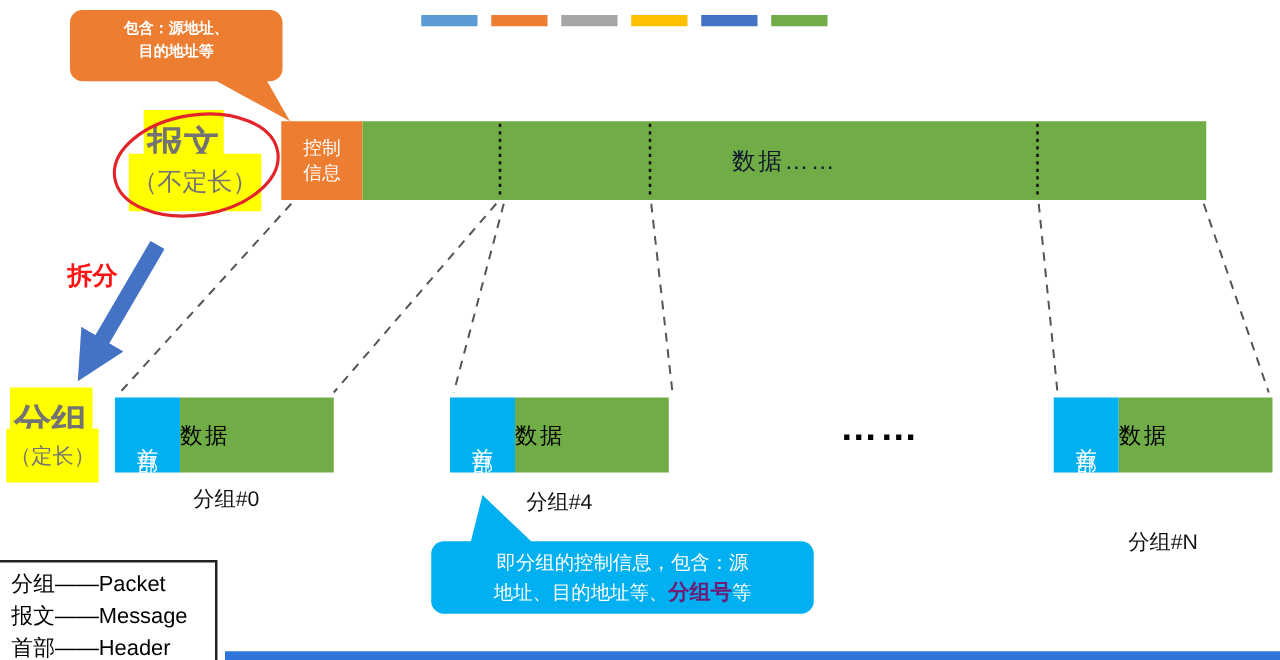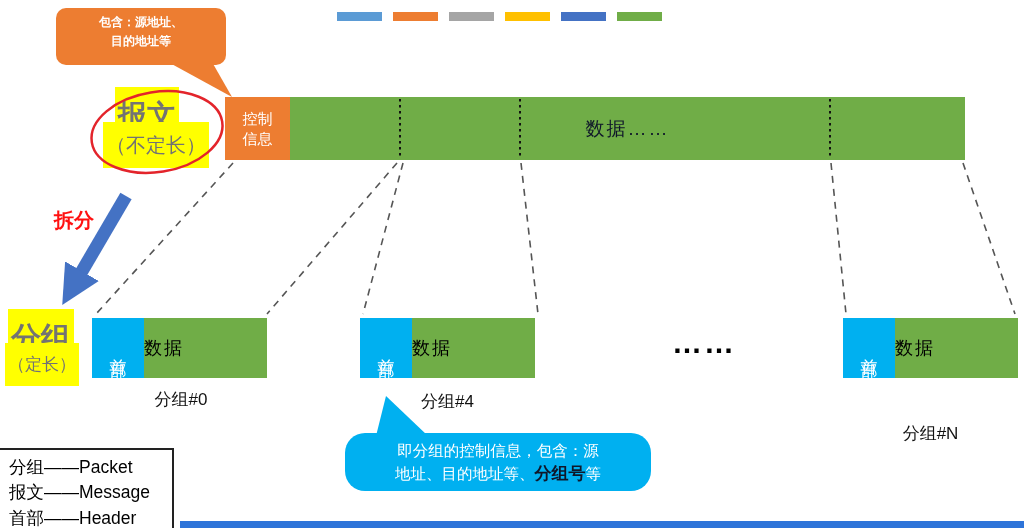--- a/index.html
+++ b/index.html
@@ -39,23 +39,23 @@
   .pkt-hdr-text { writing-mode:vertical-rl; text-orientation:upright; letter-spacing:3px; }
   .pkt-data { width:123px; background:#70AD47; color:#000000; display:flex; align-items:center; 
               font-size:18px; letter-spacing:2px; }
   .pkt-label { font-size:17px; color:#111; text-align:center; }
   .p0 { left:92px;  top:318px; } .p0l { left:92px;  width:178px; top:388px; }
   .p1 { left:360px; top:318px; } .p1l { left:360px; width:175px; top:390px; }
   .pN { left:843px; top:318px; } .pNl { left:843px; width:175px; top:390px;margin-top:32px; }
   .ellipsis { left:672px; top:326px; font-size:30px; font-weight:bold; color:#000; letter-spacing:2px; }
 
   
-  .bottom-callout { left:345px; top:433px; width:306px; height:58px; background:#00B0F0; border-radius:20px;
+  .bottom-callout { left:345px; top:433px; width:306px; height:58px; background:#00B0F0; border-radius:10px;
                     color:#fff; font-size:15.5px; line-height:1.45; text-align:center; padding-top:7px; }
-  .bold-black { color:#0f172a; font-weight:bold; font-size:17px; }
+  .bold-black { color:#701a75; font-weight:bold; font-size:17px; }
 
   
   .legend { left:-2px; top:448px; width:176px; height:82px; background:#fff; border:2px solid #222;
             padding:5px 9px; font-size:17.5px; line-height:1.45; color:#000; }
 
   .progress { left:180px; top:521px; width:844px; height:7px; background:#2E74D9; }
 
   svg.overlay { position:absolute; left:0; top:0; width:1024px; height:528px; pointer-events:none; z-index:50; }
 </style>
 </head>

